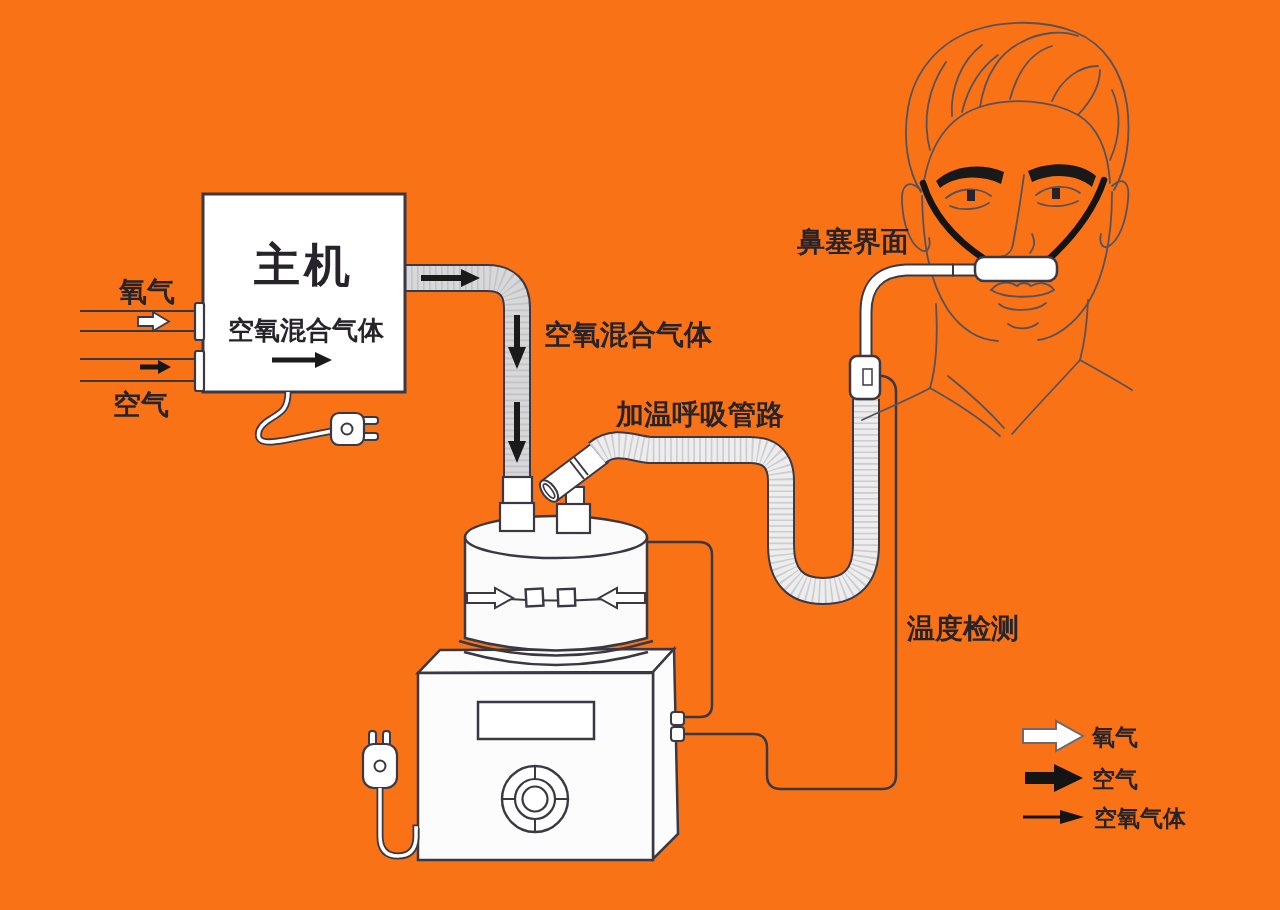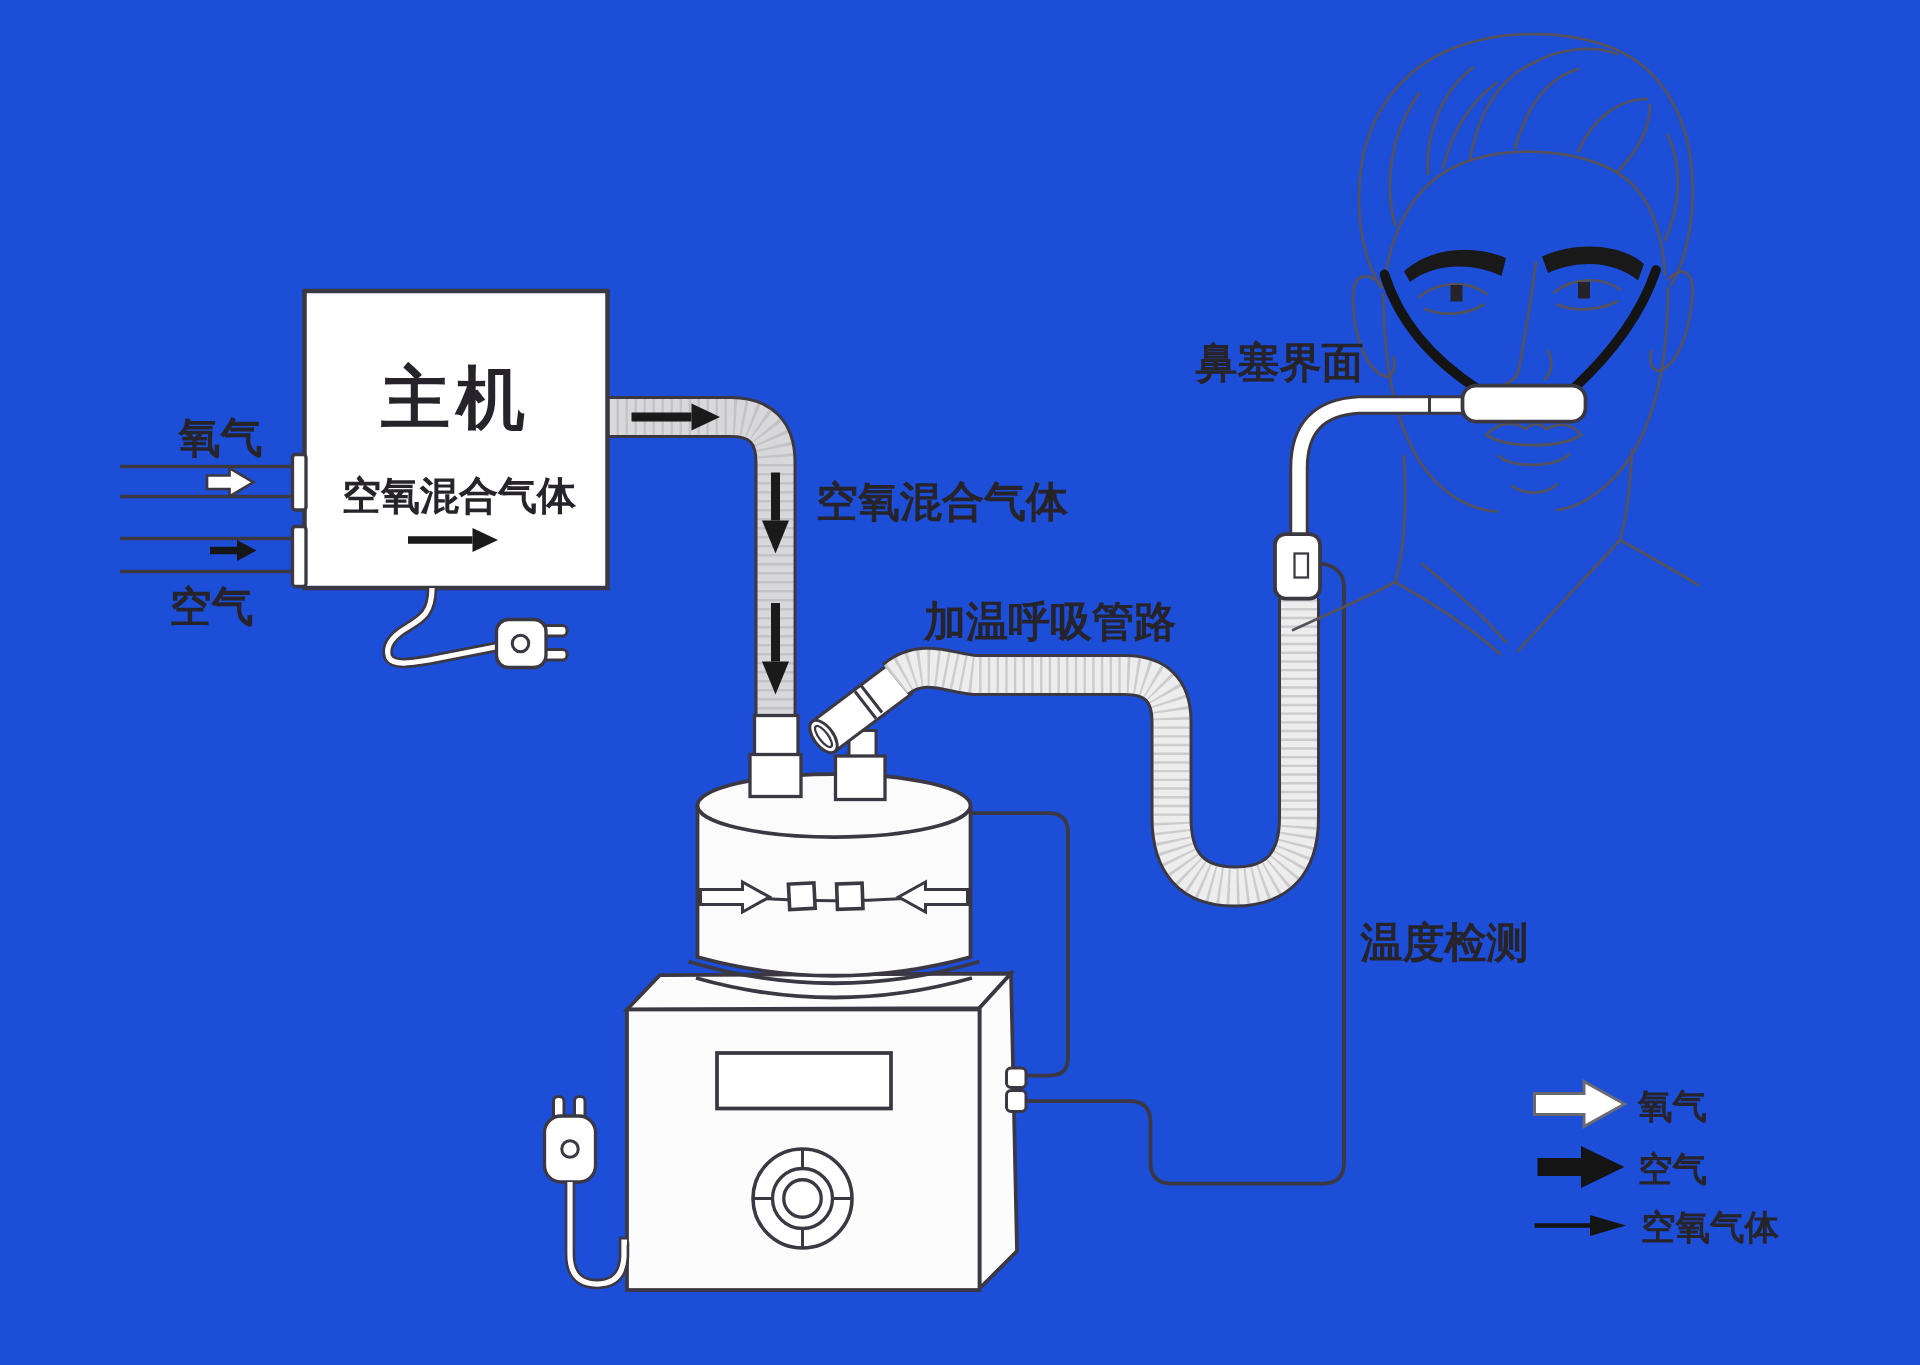--- a/index.html
+++ b/index.html
@@ -1,18 +1,18 @@
 <!DOCTYPE html>
 <html><head>
 <meta charset="utf-8">
 <style>
   html,body{margin:0;padding:0;background:#ffffff;}
   .canvas{
     position:relative;width:1280px;height:910px;
-    background:#1d4ed8;overflow:hidden;
+    background:#f97316;overflow:hidden;
     outline:1px solid #e4e4ea;
     font-family:"Liberation Sans","DejaVu Sans",sans-serif;
   }
   svg text{
     font-family:"Liberation Sans","DejaVu Sans",sans-serif;
     font-weight:700;
     fill:#26242a;
   }
   .lbl{font-size:28px;}
   .lbl-sm{font-size:26px;}

